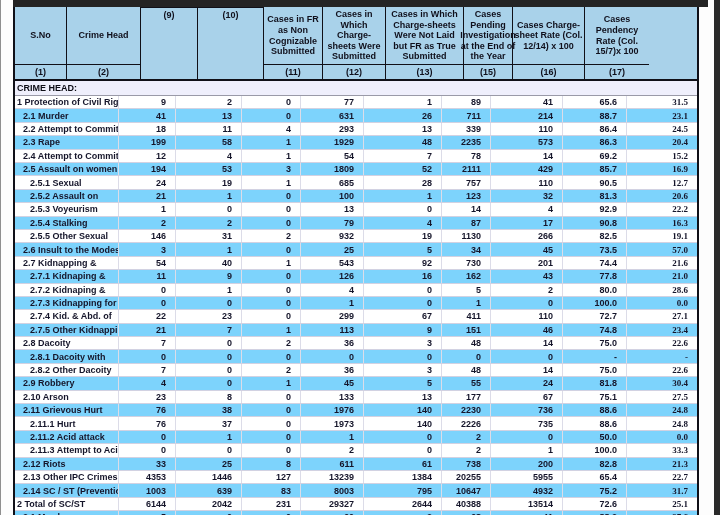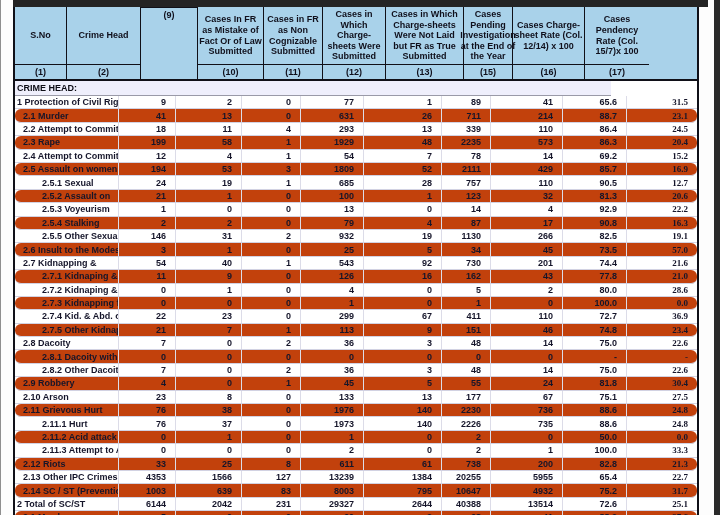--- a/index.html
+++ b/index.html
@@ -23,33 +23,33 @@
   .hnum { height:15px; border-top:1px solid #101018; display:flex; align-items:center; justify-content:center;
     font-size:9px; font-weight:bold; color:#10101c; }
   .hcell:nth-child(1){width:52px}  .hcell:nth-child(2){width:74px}
   .hcell:nth-child(3){width:57px}  .hcell:nth-child(4){width:66px}
   .hcell:nth-child(5){width:59px}  .hcell:nth-child(6){width:63px}
   .hcell:nth-child(7){width:78px}  .hcell:nth-child(8){width:49px}
   .hcell:nth-child(9){width:72px}  .hcell:nth-child(10){width:64px}
   .hcell:nth-child(11){width:70px}
 
   
-  .section { width:596px; height:15px; background:#efeffc; border-bottom:1px solid #9a9aa8;
+  .section { width:706px; height:15px; background:#efeffc; border-bottom:1px solid #9a9aa8;
     font-size:9px; font-weight:bold; color:#0d0d16; display:flex; align-items:center; padding-left:2px; }
 
   
   .row { display:flex; width:682px; height:13.4px; background:#ffffff; border-bottom:1px solid #d2d2e2; }
-  .row.alt { background:#c2410c;border-radius:6px; }
+  .row.alt { background:#7dd3fc; }
   .cell { font-size:9px; font-weight:bold; color:#15152a; display:flex; align-items:center;
     overflow:hidden; white-space:nowrap; border-right:1px solid #dcdce8; }
   .row .cell:last-child { border-right:none;font-family:Liberation Serif, serif; }
   .cell.num { justify-content:flex-end; padding-right:9px; }
   .cell.lbl { padding-left:2px; }
   .cell.lbl.ind1 { padding-left:8px; }
-  .cell.lbl.ind2 { padding-left:27px; }
+  .cell.lbl.ind2 { padding-left:15px; }
   .row .cell:nth-child(1){width:104px}
   .row .cell:nth-child(2){width:57px}  .row .cell:nth-child(3){width:66px}
   .row .cell:nth-child(4){width:59px}  .row .cell:nth-child(5){width:63px}
   .row .cell:nth-child(6){width:78px}  .row .cell:nth-child(7){width:49px}
   .row .cell:nth-child(8){width:72px}  .row .cell:nth-child(9){width:64px}
   .row .cell:nth-child(10){width:70px}
 </style>
 </head>
 <body>
 
@@ -65,21 +65,20 @@
           <div class="hnum">(1)</div>
         </div>
         <div class="hcell">
           <div class="hlabel">Crime Head</div>
           <div class="hnum">(2)</div>
         </div>
         <div class="hcell">
           <div class="hnum">(9)</div>
         </div>
         <div class="hcell">
-          <div class="hlabel">Cases In FR as Mistake of Fact Or of Law Submitted</div>
           <div class="hnum">(10)</div>
         </div>
         <div class="hcell">
           <div class="hlabel">Cases in FR as Non Cognizable Submitted</div>
           <div class="hnum">(11)</div>
         </div>
         <div class="hcell">
           <div class="hlabel">Cases in Which Charge-sheets Were Submitted</div>
           <div class="hnum">(12)</div>
         </div>
@@ -297,21 +296,21 @@
         <div class="row">
           <div class="cell lbl ind2">2.7.4 Kid. &amp; Abd. of</div>
           <div class="cell num">22</div>
           <div class="cell num">23</div>
           <div class="cell num">0</div>
           <div class="cell num">299</div>
           <div class="cell num">67</div>
           <div class="cell num">411</div>
           <div class="cell num">110</div>
           <div class="cell num">72.7</div>
-          <div class="cell num">36.9</div>
+          <div class="cell num">27.1</div>
         </div>
         <div class="row alt">
           <div class="cell lbl ind2">2.7.5 Other Kidnapping</div>
           <div class="cell num">21</div>
           <div class="cell num">7</div>
           <div class="cell num">1</div>
           <div class="cell num">113</div>
           <div class="cell num">9</div>
           <div class="cell num">151</div>
           <div class="cell num">46</div>
@@ -434,21 +433,21 @@
           <div class="cell num">611</div>
           <div class="cell num">61</div>
           <div class="cell num">738</div>
           <div class="cell num">200</div>
           <div class="cell num">82.8</div>
           <div class="cell num">21.3</div>
         </div>
         <div class="row">
           <div class="cell lbl ind1">2.13 Other IPC Crimes</div>
           <div class="cell num">4353</div>
-          <div class="cell num">1566</div>
+          <div class="cell num">1446</div>
           <div class="cell num">127</div>
           <div class="cell num">13239</div>
           <div class="cell num">1384</div>
           <div class="cell num">20255</div>
           <div class="cell num">5955</div>
           <div class="cell num">65.4</div>
           <div class="cell num">22.7</div>
         </div>
         <div class="row alt">
           <div class="cell lbl ind1">2.14 SC / ST (Prevention</div>

